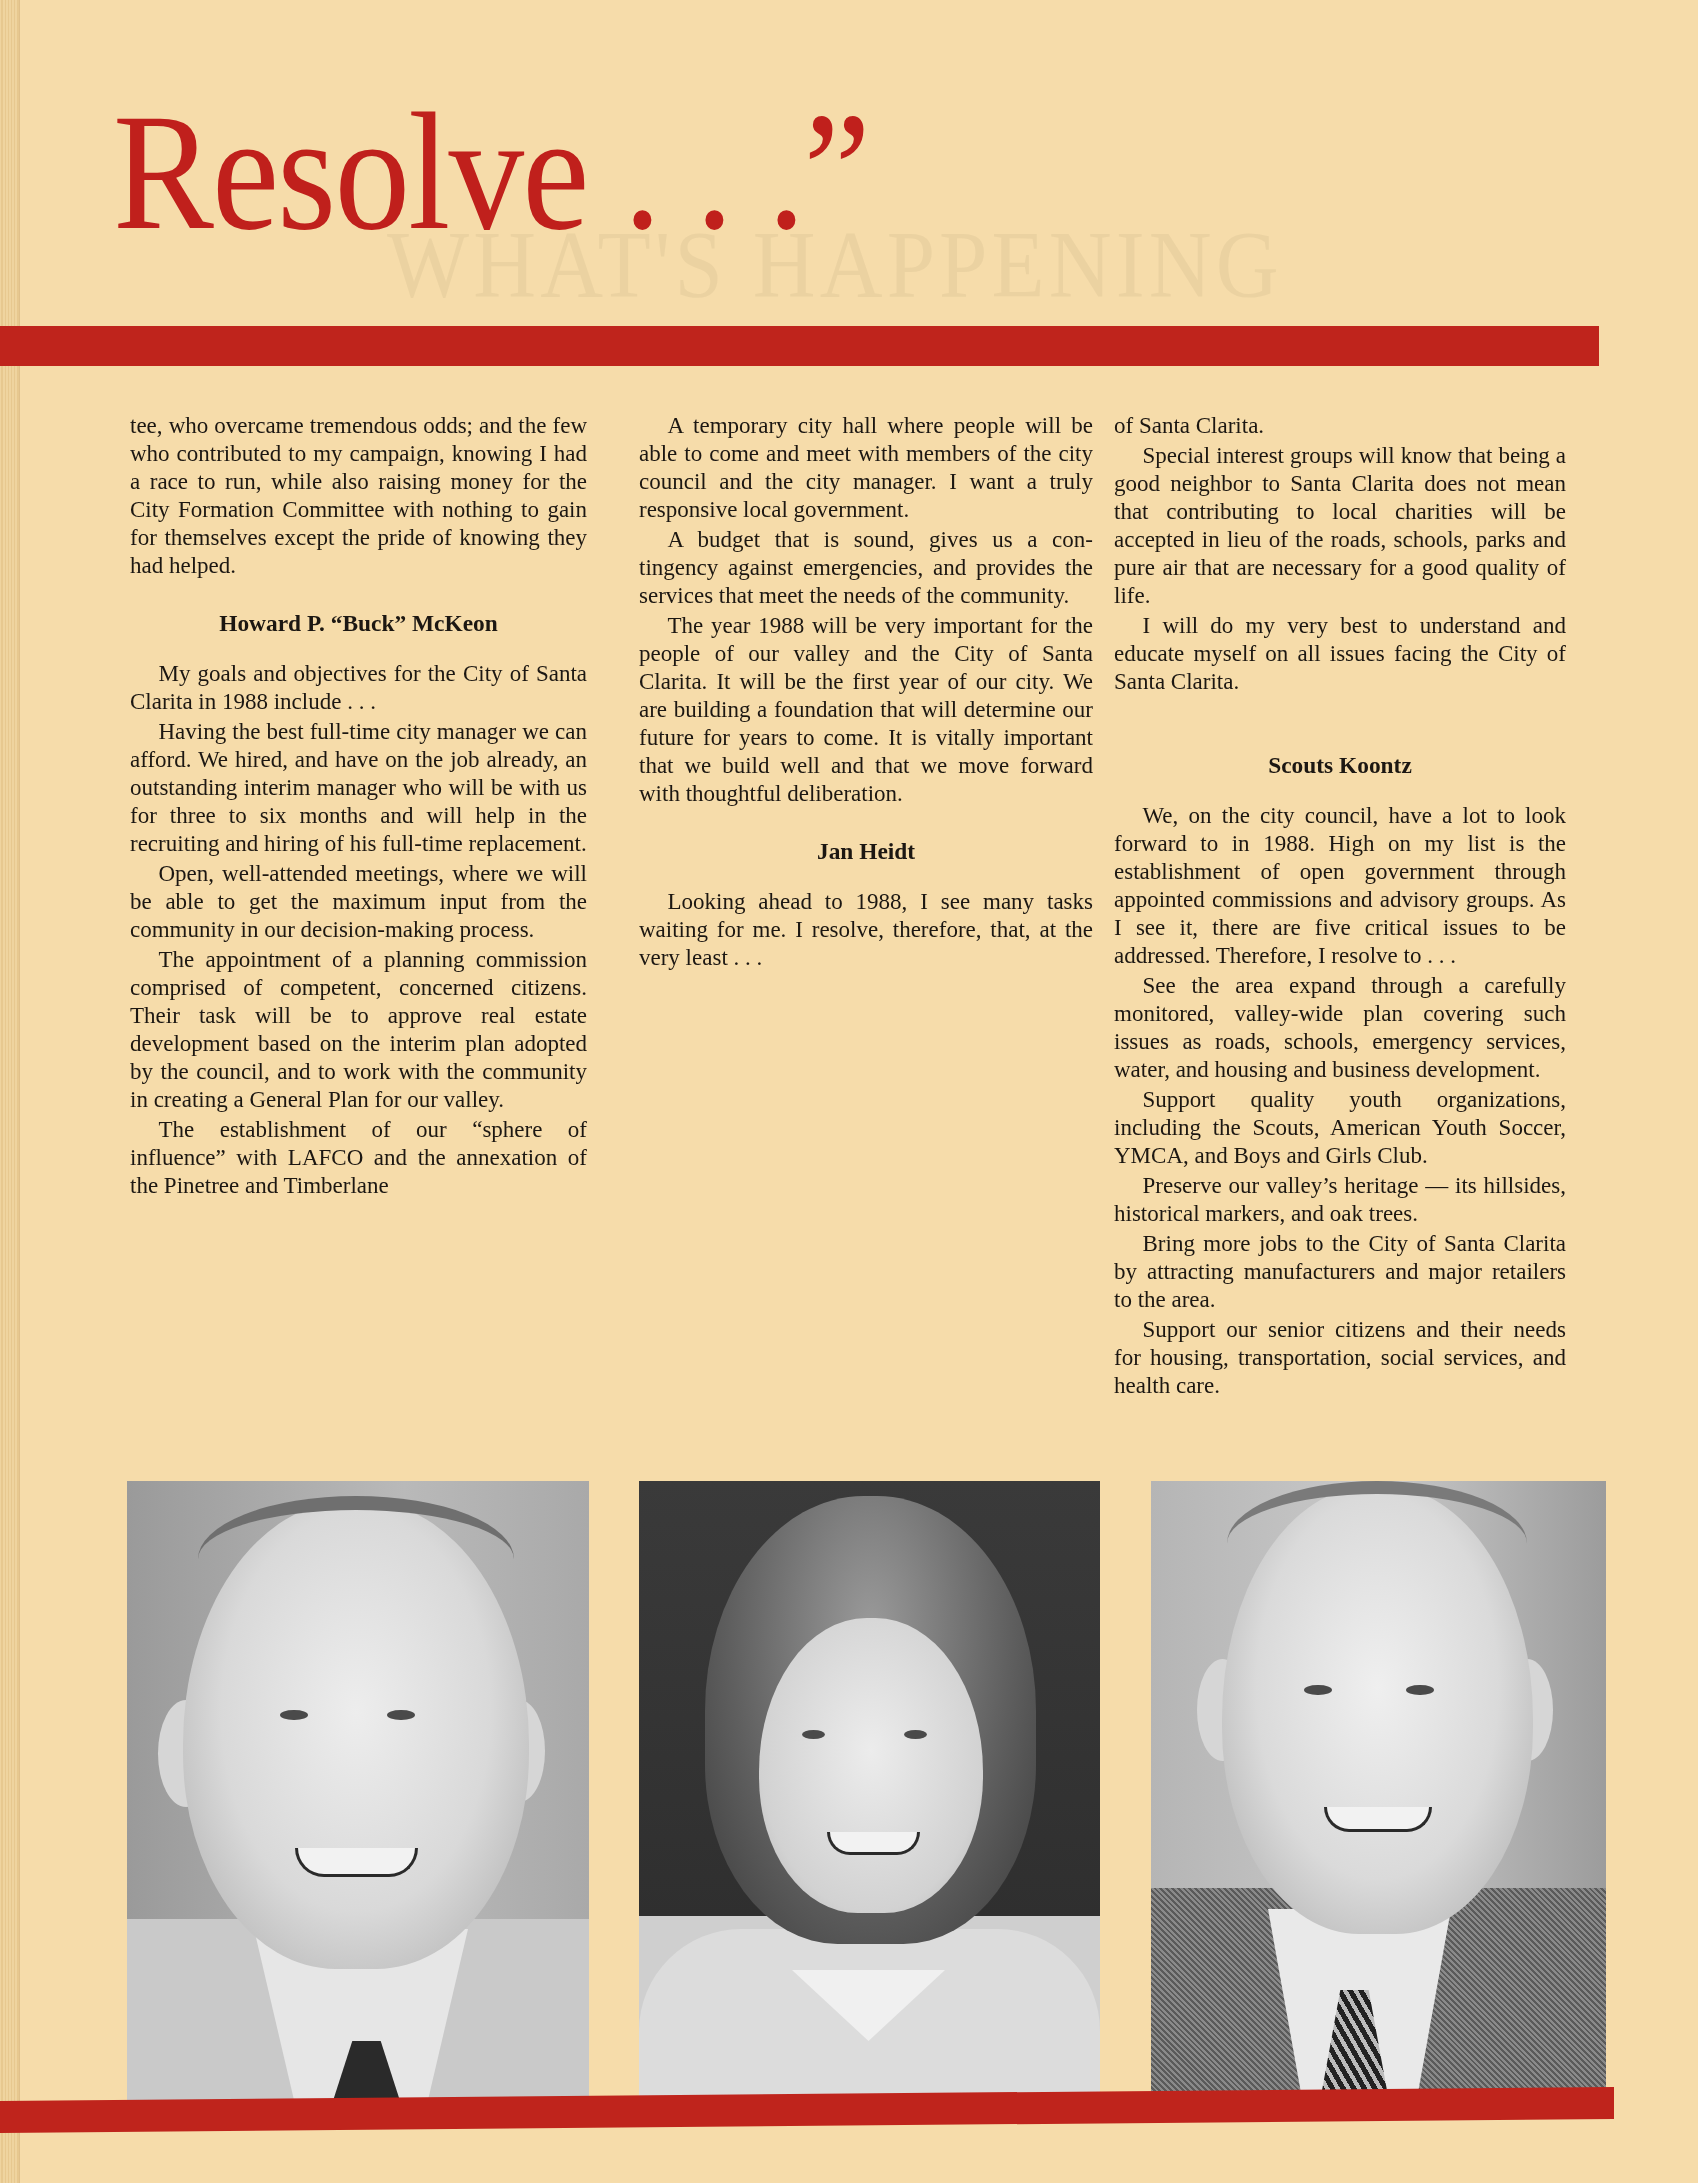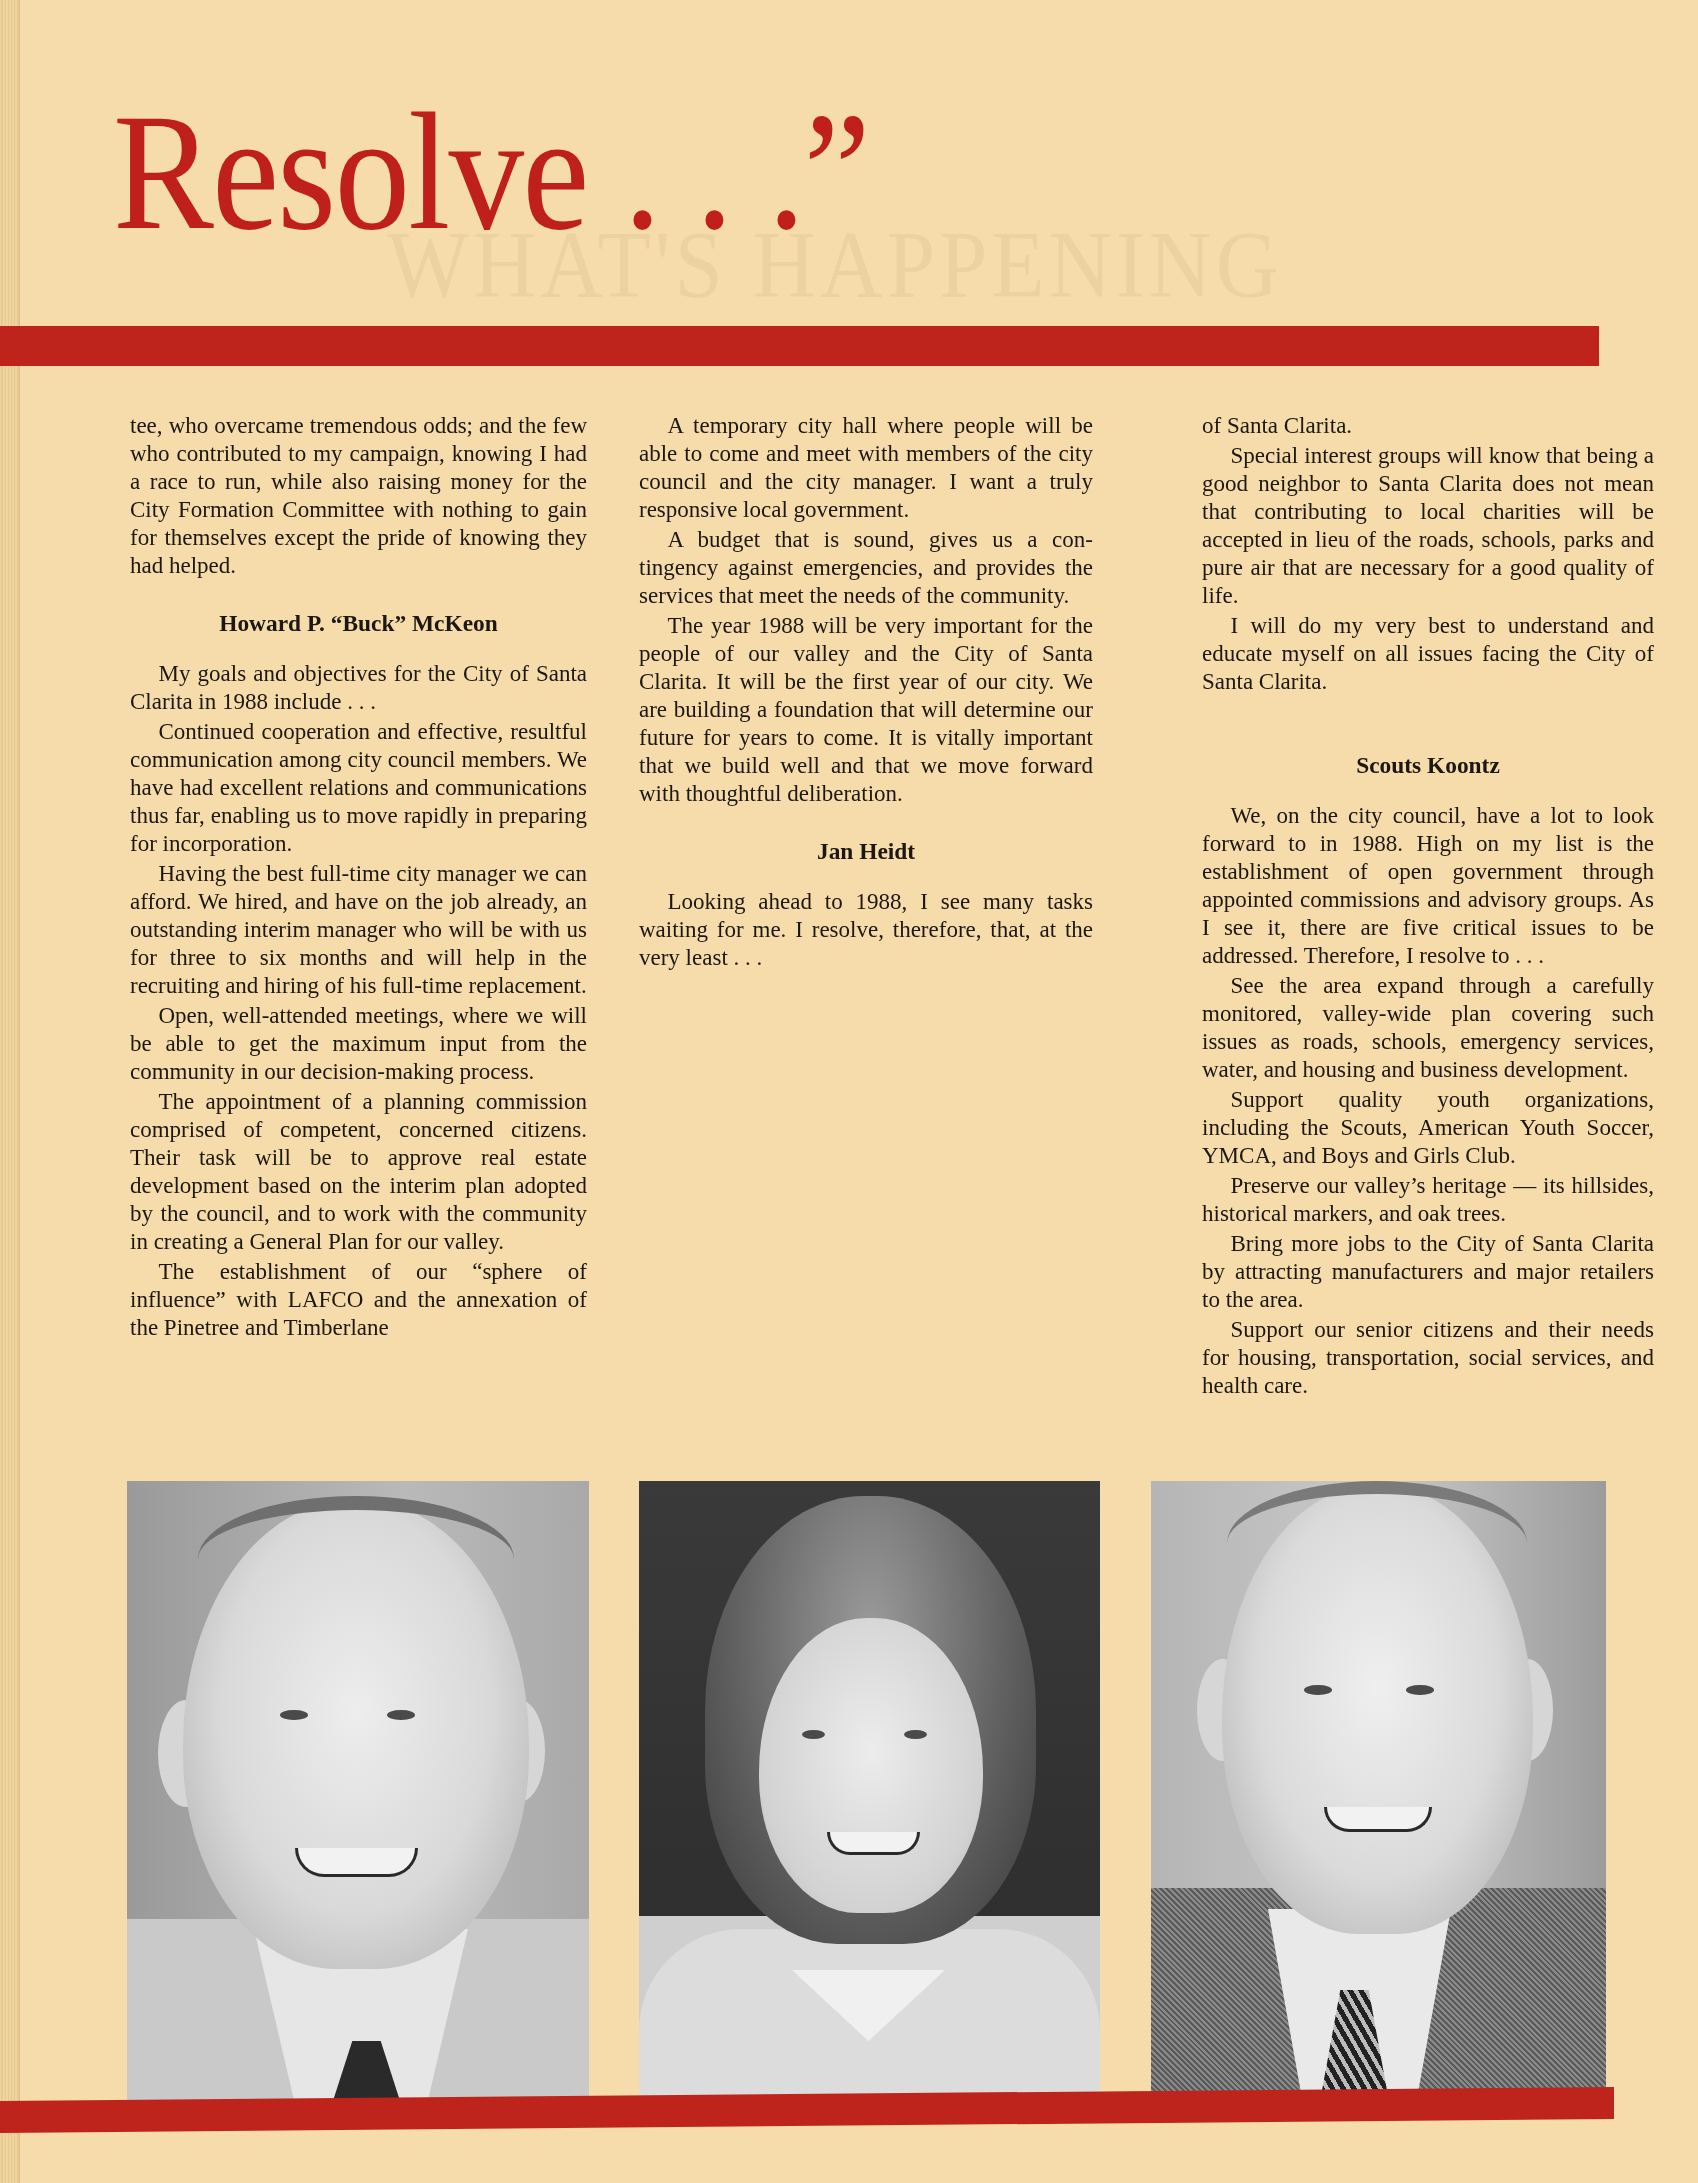--- a/index.html
+++ b/index.html
@@ -37,21 +37,21 @@
     font-size:23px; line-height:28px; text-align:justify;
     hyphens:manual;
   }
   .col p { margin:2px; text-indent:28.5px; }
   .col p.noindent { text-indent:0; }
   .col h3 {
     margin:16px; font-size:23.4px; font-weight:bold; text-align:center; line-height:28px;
   }
   #col1 { left:128px; width:461px; }
   #col2 { left:637px; width:458px; }
-  #col3 { left:1200px; width:456px; }
+  #col3 { left:1112px; width:456px; }
   .gap-small { height:11.2px; }
   .gap-big { height:37px; }
 
   .photo {
     position:absolute; top:1481px; height:622px; overflow:hidden;
     background:#8d8d8d;
   }
   #photo1 { left:127px; width:462px; background:linear-gradient(90deg,#9a9a9a,#b9b9b9 60%,#a9a9a9); }
   #photo2 { left:639px; width:461px; background:linear-gradient(180deg,#3a3a3a,#2f2f2f 70%,#cfcfcf 70%); }
   #photo3 { left:1151px; width:455px; background:linear-gradient(90deg,#b5b5b5,#c9c9c9 50%,#9c9c9c); }
@@ -72,21 +72,20 @@
 
 <div class="title">Resolve . . .”</div>
 <div class="bar-top"></div>
 
 <div class="col" id="col1">
     <p class="noindent">tee, who overcame tremendous odds; and the few who contributed to my cam­paign, knowing I had a race to run, while also raising money for the City Forma­tion Committee with nothing to gain for themselves except the pride of knowing they had helped.</p>
     <div class="gap-small"></div>
     <h3>Howard P. “Buck” McKeon</h3>
     <div class="gap-small" style="height: 5.1px;"></div>
     <p>My goals and objectives for the City of Santa Clarita in 1988 include . . .</p>
-    <p>Continued cooperation and effective, resultful communication among city council members. We have had excellent relations and communications thus far, enabling us to move rapidly in preparing for incorporation.</p>
     <p>Having the best full-time city manager we can afford. We hired, and have on the job already, an outstanding interim man­ager who will be with us for three to six months and will help in the recruiting and hiring of his full-time replacement.</p>
     <p>Open, well-attended meetings, where we will be able to get the maximum input from the community in our decision-making process.</p>
     <p>The appointment of a planning com­mission comprised of competent, con­cerned citizens. Their task will be to approve real estate development based on the interim plan adopted by the coun­cil, and to work with the community in creating a General Plan for our valley.</p>
     <p>The establishment of our “sphere of influence” with LAFCO and the annexa­tion of the Pinetree and Timberlane</p>
   </div>
 <div class="col" id="col2">
     <p>A temporary city hall where people will be able to come and meet with members of the city council and the city manager. I want a truly responsive local government.</p>
     <p>A budget that is sound, gives us a con­tingency against emergencies, and pro­vides the services that meet the needs of the community.</p>
     <p>The year 1988 will be very important for the people of our valley and the City of Santa Clarita. It will be the first year of our city. We are building a foundation that will determine our future for years to come. It is vitally important that we build well and that we move forward with thoughtful deliberation.</p>
     <div class="gap-small"></div>

